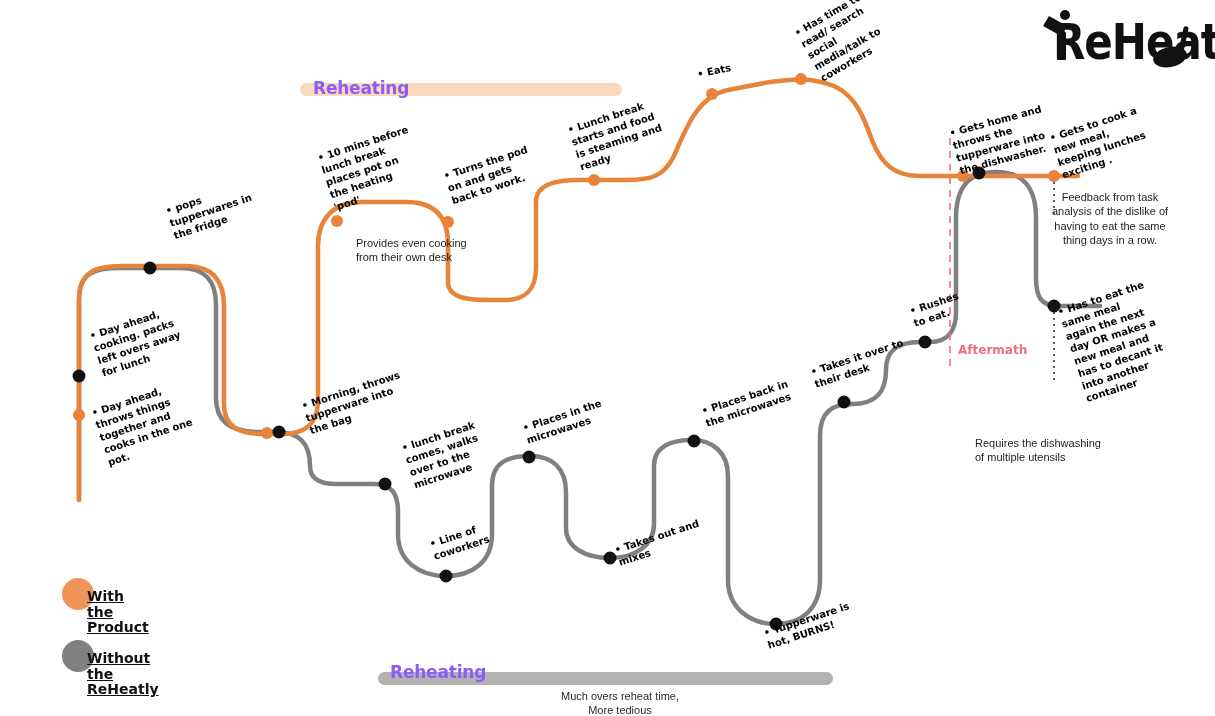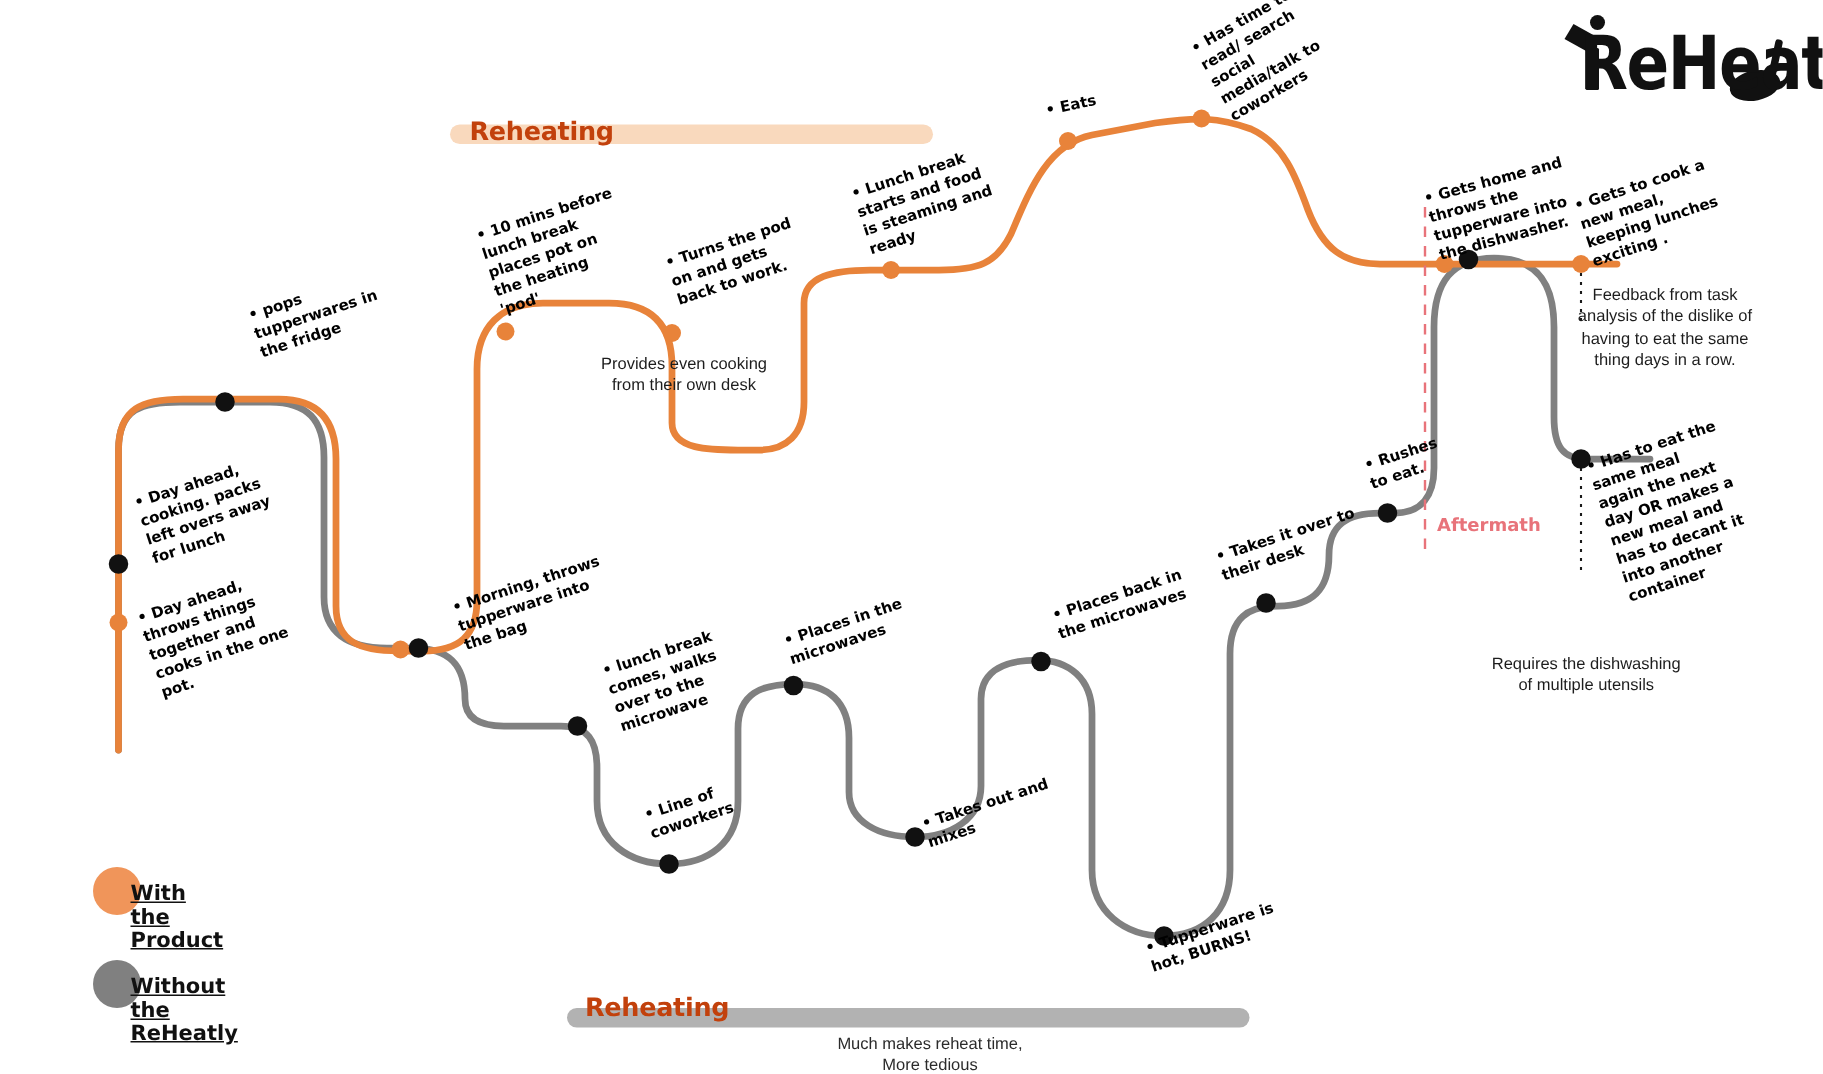--- a/index.html
+++ b/index.html
@@ -67,21 +67,21 @@
     left: 378px;
     top: 672px;
     width: 455px;
     background: #b2b2b2;
   }
   .phase-label {
     position: absolute;
     font-family: "DejaVu Sans", sans-serif;
     font-weight: bold;
     font-size: 17px;
-    color: #c2410c;
+    color: #8b5cf6;
     letter-spacing: -0.2px;
     white-space: nowrap;
   }
   .phase-label.top { left: 313px; top: 78px; }
   .phase-label.bottom { left: 390px; top: 662px; }
 
   .phase-caption {
     position: absolute;
     font-family: "Liberation Sans", sans-serif;
     font-size: 11px;
@@ -104,21 +104,20 @@
   }
   .note.left { text-align: left; }
 
   
   .plain-note {
     position: absolute;
     font-family: "Liberation Sans", sans-serif;
     font-size: 11px;
     color: #1d1d1d;
     line-height: 1.3;
-    text-align: center;
     white-space: pre-line;
   }
 
   
   .aftermath-label {
     position: absolute;
     left: 958px;
     top: 343px;
     font-family: "DejaVu Sans", sans-serif;
     font-weight: bold;
@@ -274,21 +273,21 @@
       </g>
     </svg>
     <div class="logo-text">ReHeatly</div>
   </div>
 
   <div class="phase-bar top"></div>
   <div class="phase-label top">Reheating</div>
 
   <div class="phase-bar bottom"></div>
   <div class="phase-label bottom">Reheating</div>
-  <div class="phase-caption" style="left:520px; top:690px; width:200px;">Much makes reheat time,
+  <div class="phase-caption" style="left:520px; top:690px; width:200px;">Much overs reheat time,
 More tedious</div>
 
   <div class="aftermath-label">Aftermath</div>
 
   <div class="note left" style="left:90px; top:407px; transform:rotate(-18deg);">• Day ahead,
 throws things
 together and
 cooks in the one
 pot.</div>
 

